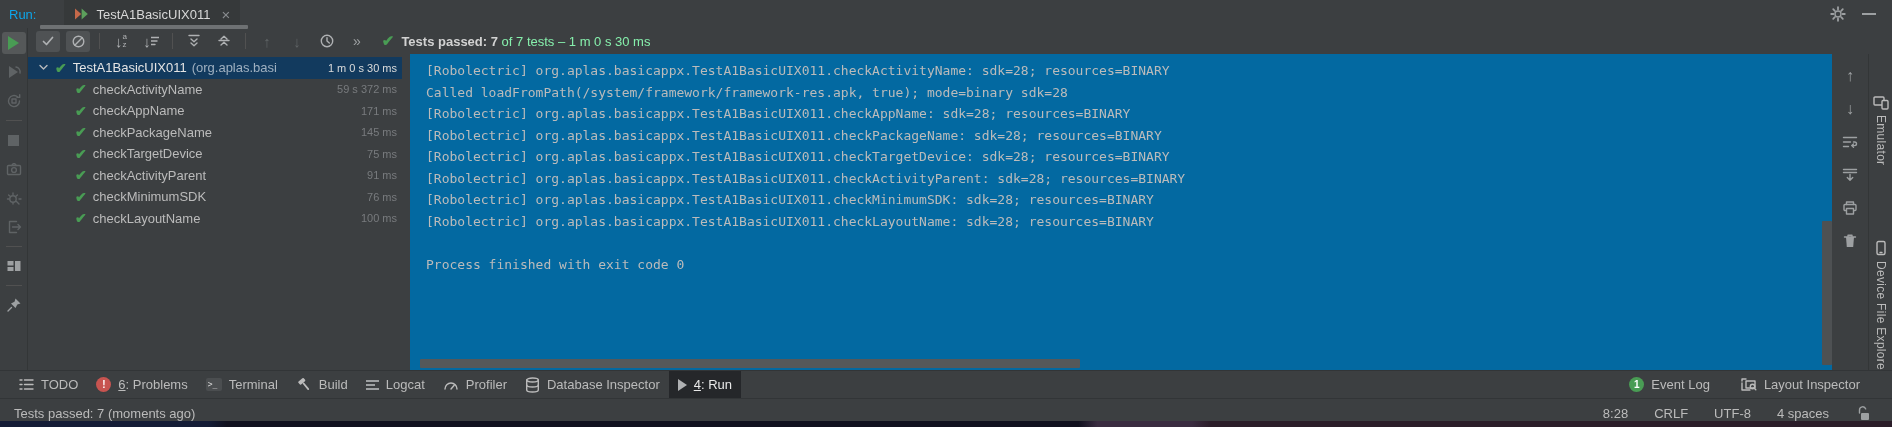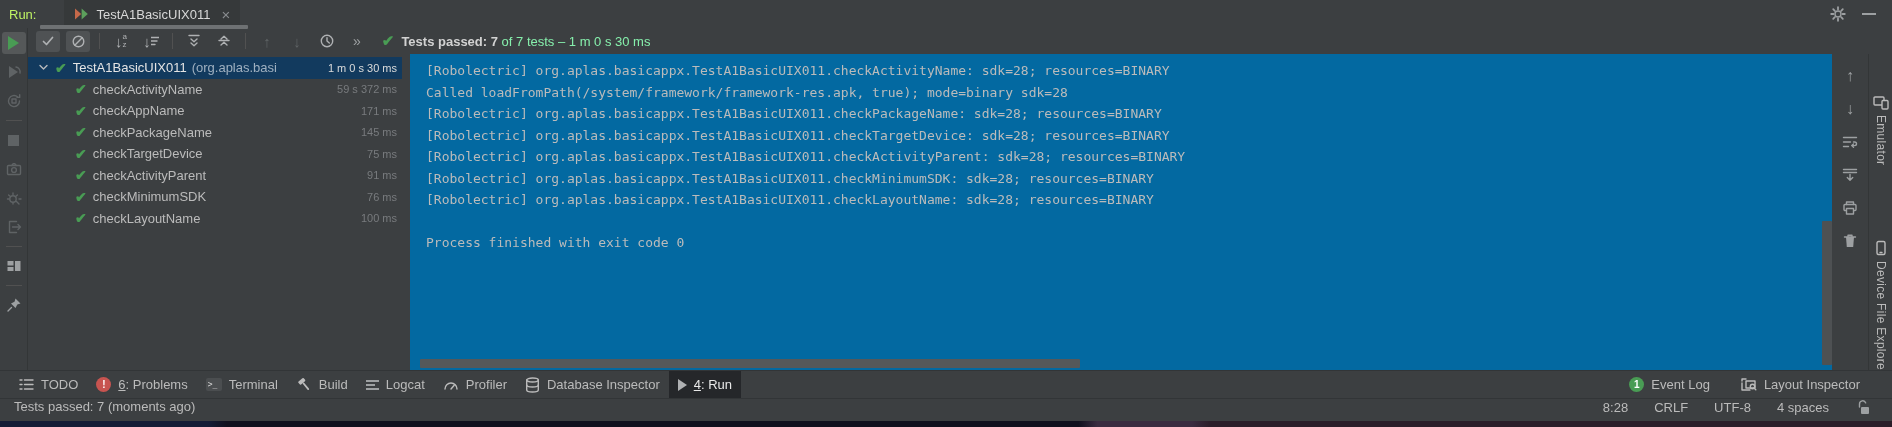--- a/index.html
+++ b/index.html
@@ -4,21 +4,21 @@
 <style>
   * { margin:0; padding:0; box-sizing:border-box; }
   html,body { width:1892px; height:427px; overflow:hidden; background:#3c3f41;
               font-family:"Liberation Sans", sans-serif; }
   .app { width:1892px; height:427px; display:flex; flex-direction:column;
          background:#3c3f41; color:#bbbbbb; font-size:13px; }
 
   
   .header { height:28px; position:relative; display:flex; align-items:center; flex:none;
             background:#3c3f41; }
-  .run-label { margin-left:9px; color:#bef264; }
+  .run-label { margin-left:9px; color:#0ea5e9; }
   .run-tab { display:flex; align-items:center; gap:7px; margin-left:28px; height:28px;
              padding:0 10px; background:#36393a; }
   .run-tab .title { color:#d8d8d8; }
   .run-tab .close { color:#8a8d90; font-size:15px; margin-left:4px; }
   .tab-underline { position:absolute; left:40px; top:25px; width:208px; height:4px;
                    background:#6e7173; border-radius:1px; }
   .header-right { margin-left:auto; display:flex; align-items:center; gap:16px;
                   margin-right:16px; color:#9da0a2; }
   .minimize-bar { width:14px; height:2px; background:#9da0a2; }
 
@@ -105,21 +105,21 @@
   .bars3 i:nth-child(2){ width:9px; }
   .term-box { width:16px; height:13px; background:#4b4e50; border-radius:2px; color:#d5d5d5;
               font-size:8px; display:flex; align-items:center; justify-content:flex-start;
               padding-left:2px; font-family:"DejaVu Sans Mono",monospace; }
   .play-sm { width:0; height:0; border-left:9px solid #afb1b3; border-top:6px solid transparent;
              border-bottom:6px solid transparent; }
   .bar-right { margin-left:auto; display:flex; align-items:center; gap:26px; margin-right:30px; }
   .bar-right .wtab { padding:0 2px; }
 
   
-  .status-bar { height:23px; flex:none; display:flex; align-items:flex-start; background:#3c3f41;
+  .status-bar { height:23px; flex:none; display:flex; align-items:flex-end; background:#3c3f41;
                 border-top:1px solid #323537; padding:0 14px; color:#bbbbbb; }
   .status-right { margin-left:auto; display:flex; align-items:center; gap:26px; margin-right:8px; }
 
   
   .sliver { flex:1; background:linear-gradient(to right,
             #141c36 0%, #141c36 11%, #10101e 12%, #10101e 57%,
             #3a2c40 58%, #3a2c40 63%, #2b1d29 64%, #2b1d29 100%); }
 
   svg { display:block; }
   .ic { stroke:currentColor; fill:none; stroke-width:1.4; stroke-linecap:round; stroke-linejoin:round; }
@@ -319,20 +319,21 @@
           <div class="trow child">
             <span class="check">✔</span>
             <span class="name">checkLayoutName</span>
             <span class="dur">100 ms</span>
           </div>
         </div>
 
         <div class="console">
           <div class="console-line">[Robolectric] org.aplas.basicappx.TestA1BasicUIX011.checkActivityName: sdk=28; resources=BINARY</div>
           <div class="console-line">Called loadFromPath(/system/framework/framework-res.apk, true); mode=binary sdk=28</div>
+          <div class="console-line">[Robolectric] org.aplas.basicappx.TestA1BasicUIX011.checkAppName: sdk=28; resources=BINARY</div>
           <div class="console-line">[Robolectric] org.aplas.basicappx.TestA1BasicUIX011.checkPackageName: sdk=28; resources=BINARY</div>
           <div class="console-line">[Robolectric] org.aplas.basicappx.TestA1BasicUIX011.checkTargetDevice: sdk=28; resources=BINARY</div>
           <div class="console-line">[Robolectric] org.aplas.basicappx.TestA1BasicUIX011.checkActivityParent: sdk=28; resources=BINARY</div>
           <div class="console-line">[Robolectric] org.aplas.basicappx.TestA1BasicUIX011.checkMinimumSDK: sdk=28; resources=BINARY</div>
           <div class="console-line">[Robolectric] org.aplas.basicappx.TestA1BasicUIX011.checkLayoutName: sdk=28; resources=BINARY</div>
           <div class="console-line"></div>
           <div class="console-line">Process finished with exit code 0</div>
           <div class="hscroll"></div>
           <div class="vscroll"></div>
         </div>

